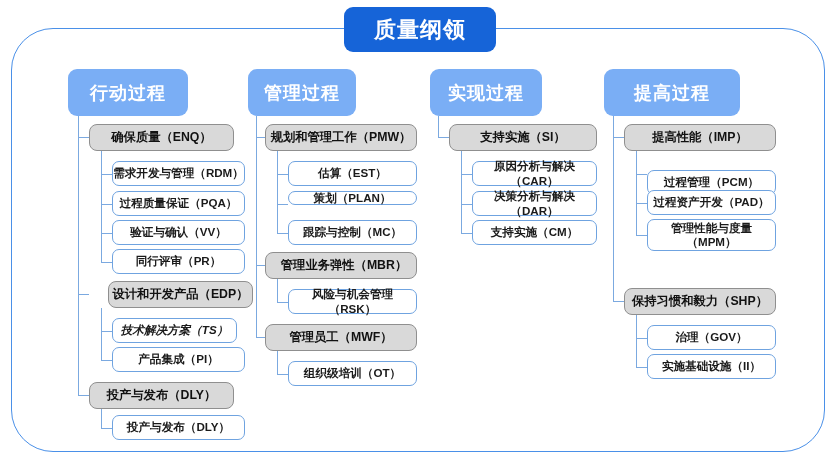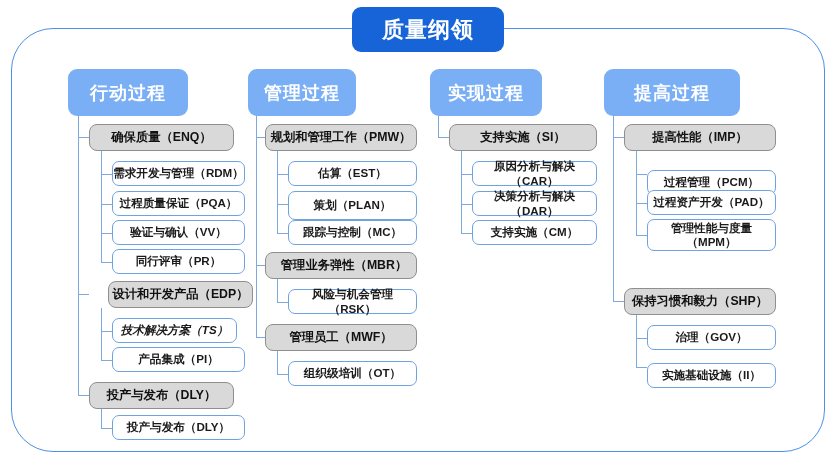--- a/index.html
+++ b/index.html
@@ -38,21 +38,20 @@
     background: #1664d8;
     border-radius: 9px;
     color: #ffffff;
     font-size: 22px;
     font-weight: bold;
     letter-spacing: 1px;
     display: flex;
     align-items: center;
     justify-content: center;
     box-sizing: border-box;
-    margin-left: 8px;
   }
   
   .col-header {
     position: absolute;
     height: 47px;
     background: #7aaef5;
     border-radius: 9px;
     color: #ffffff;
     font-size: 18px;
     font-weight: bold;
@@ -151,21 +150,21 @@
   <div class="conn-h" style="left:256px; top:137px; width:9px;"></div>
   <div class="conn-h" style="left:256px; top:265px; width:9px;"></div>
   <div class="conn-h" style="left:256px; top:337px; width:9px;"></div>
 
   <div class="group-box" style="left:265px; top:124px; width:152px; height:27px;">规划和管理工作（PMW）</div>
   <div class="conn-v" style="left:277px; top:151px; height:83px;"></div>
   <div class="conn-h" style="left:277px; top:174px; width:11px;"></div>
   <div class="conn-h" style="left:277px; top:204px; width:11px;"></div>
   <div class="conn-h" style="left:277px; top:233px; width:11px;"></div>
   <div class="leaf-box" style="left:288px; top:161px; width:129px; height:25px;">估算（EST）</div>
-  <div class="leaf-box" style="left:288px; top:191px; width:129px; height:29px;">策划（PLAN）</div>
+  <div class="leaf-box" style="left:288px; top:191px; width:129px; height:14px;">策划（PLAN）</div>
   <div class="leaf-box" style="left:288px; top:220px; width:129px; height:25px;">跟踪与控制（MC）</div>
 
   <div class="group-box" style="left:265px; top:252px; width:152px; height:27px;padding-left:6px;">管理业务弹性（MBR）</div>
   <div class="conn-v" style="left:277px; top:279px; height:24px;"></div>
   <div class="conn-h" style="left:277px; top:302px; width:11px;"></div>
   <div class="leaf-box" style="left:288px; top:289px; width:129px; height:25px;">风险与机会管理（RSK）</div>
 
   <div class="group-box" style="left:265px; top:324px; width:152px; height:27px;">管理员工（MWF）</div>
   <div class="conn-v" style="left:277px; top:351px; height:24px;"></div>
   <div class="conn-h" style="left:277px; top:374px; width:11px;"></div>
@@ -199,15 +198,15 @@
   <div class="leaf-box" style="left:647px; top:161px; width:129px; height:25px;margin-top:9px;">过程管理（PCM）</div>
   <div class="leaf-box" style="left:647px; top:190px; width:129px; height:25px;">过程资产开发（PAD）</div>
   <div class="leaf-box" style="left:647px; top:219px; width:129px; height:32px; white-space:pre-line;">管理性能与度量
 （MPM）</div>
 
   <div class="group-box" style="left:624px; top:288px; width:152px; height:27px;">保持习惯和毅力（SHP）</div>
   <div class="conn-v" style="left:636px; top:315px; height:53px;"></div>
   <div class="conn-h" style="left:636px; top:338px; width:11px;"></div>
   <div class="conn-h" style="left:636px; top:367px; width:11px;"></div>
   <div class="leaf-box" style="left:647px; top:325px; width:129px; height:25px;">治理（GOV）</div>
-  <div class="leaf-box" style="left:647px; top:354px; width:129px; height:25px;margin-top:9px;">实施基础设施（II）</div>
+  <div class="leaf-box" style="left:647px; top:354px; width:129px; height:25px;">实施基础设施（II）</div>
 
 </div>
 
 </body></html>

